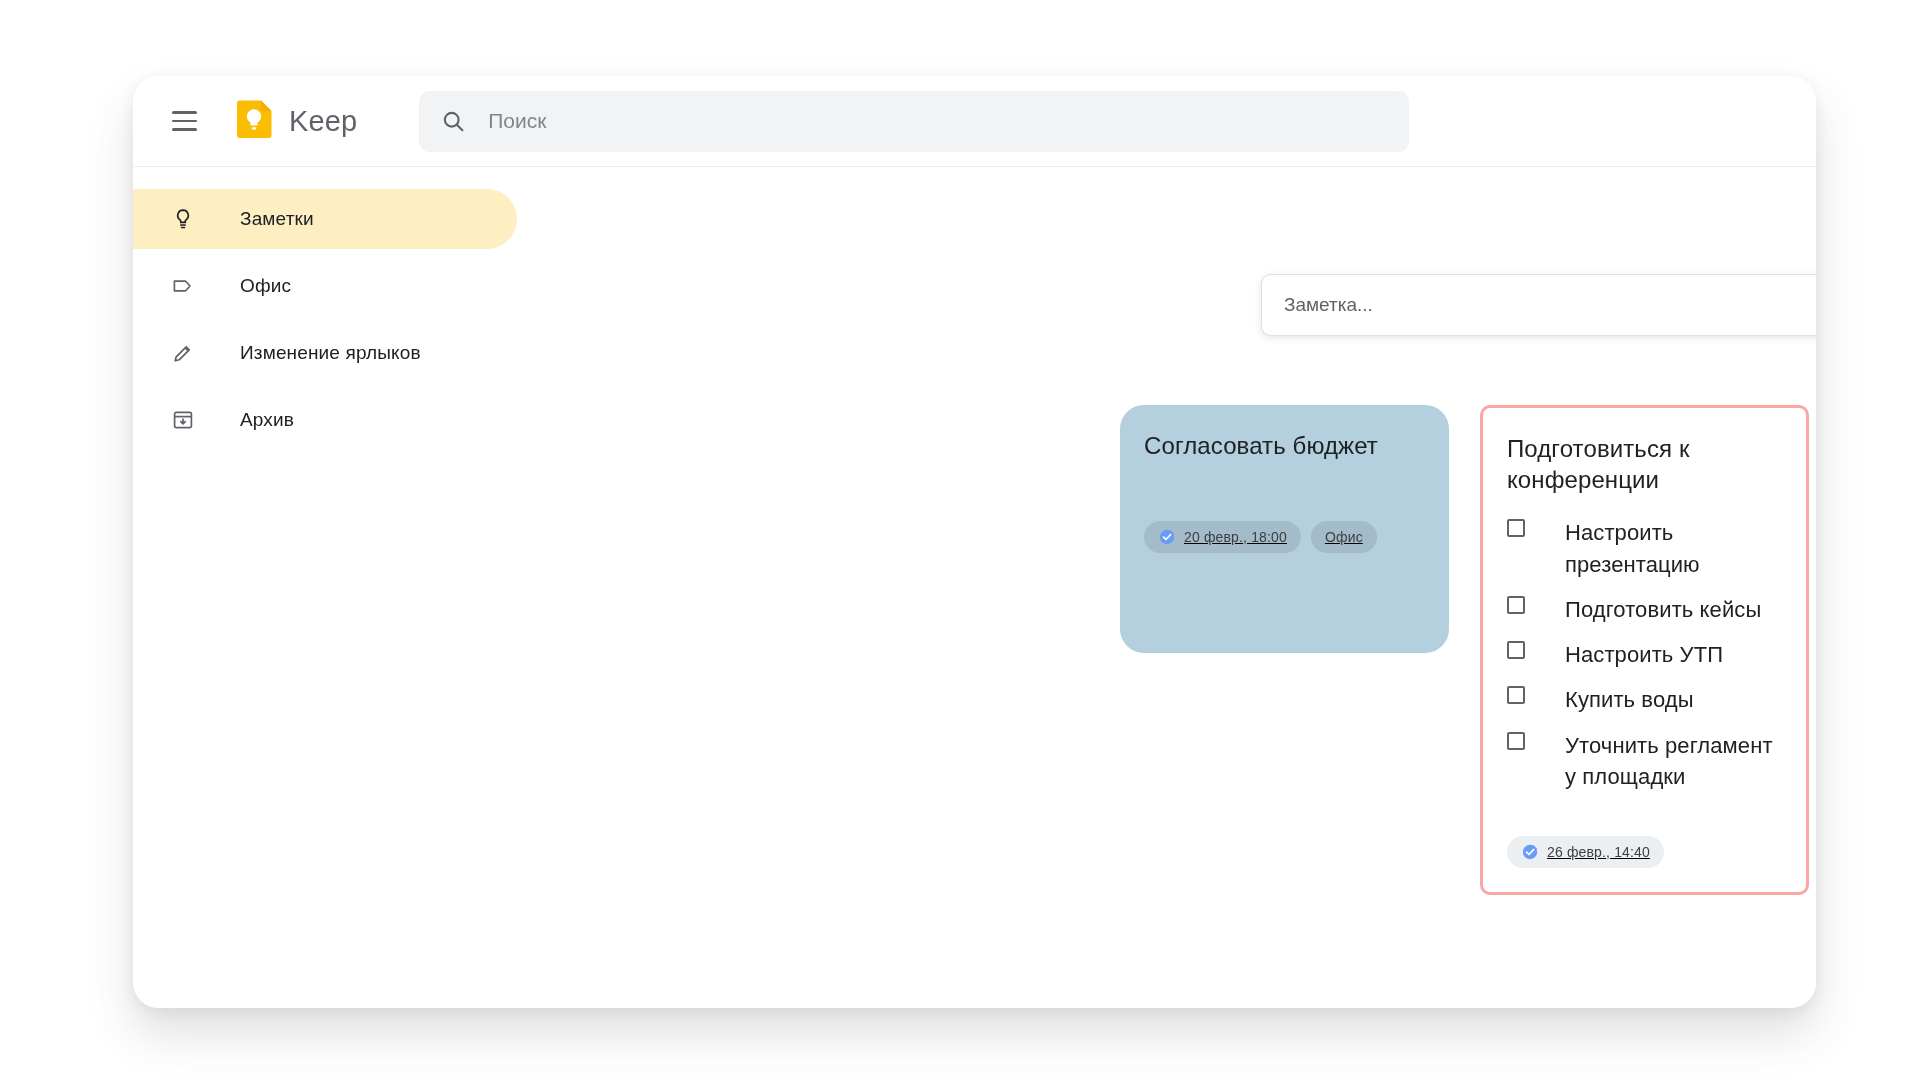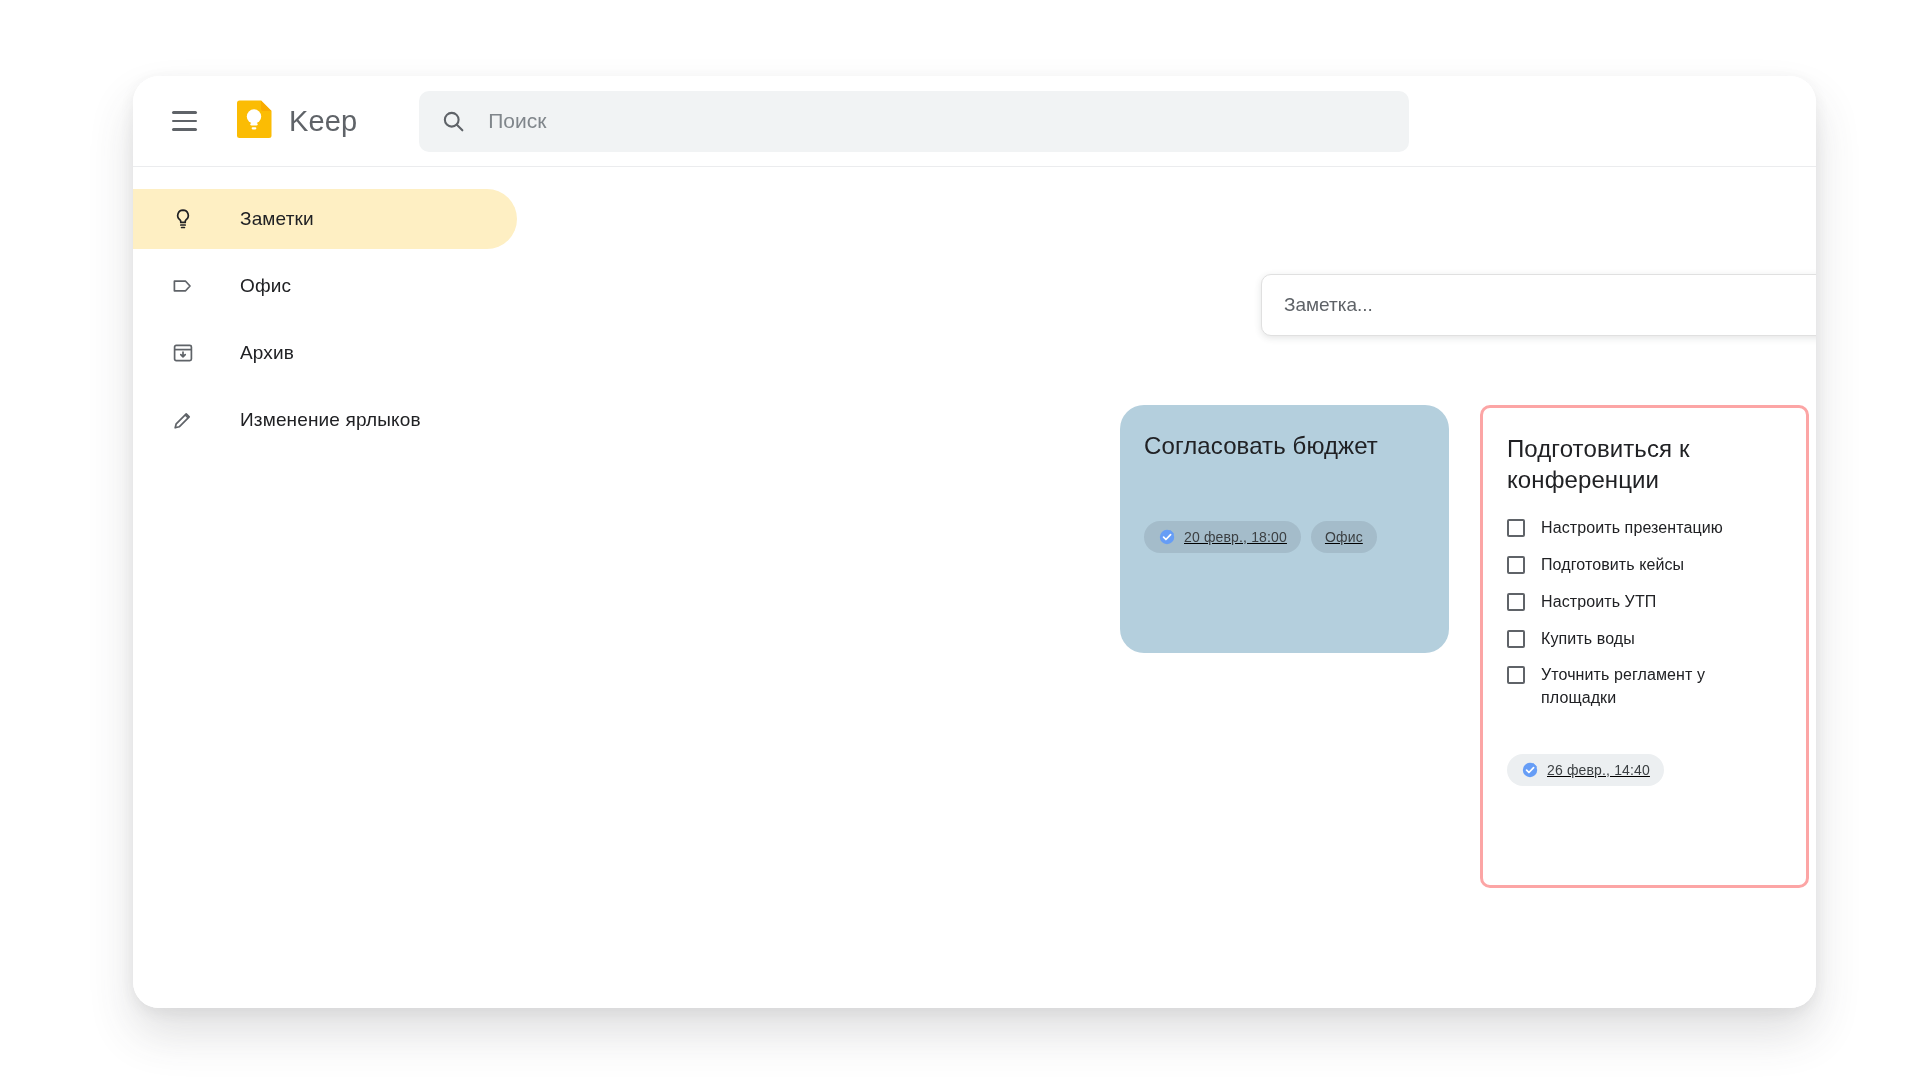--- a/index.html
+++ b/index.html
@@ -224,24 +224,25 @@
   }
   .checkbox {
     width: 18px;
     height: 18px;
     border: 2px solid #5f6368;
     border-radius: 2px;
     flex: 0 0 auto;
     margin-top: 2px;
   }
   .check-text {
-    font-size: 16px;
+    font-size: 22px;
     line-height: 1.42;
     color: #202124;
     letter-spacing: 0.1px;
+    margin-left: 24px;
   }
 
   .chips {
     display: flex;
     align-items: center;
     gap: 10px;
     flex-wrap: wrap;
     text-decoration: underline;
   }
   .note-card.blue   .chips { margin-top: 59px; }
@@ -323,36 +324,36 @@
           <svg width="24" height="24" viewBox="0 0 24 24" fill="none" stroke="#5f6368" stroke-width="1.7">
             <path d="M3.4 7.2h11.2l4.4 4.8-4.4 4.8H3.4z" stroke-linejoin="round"></path>
           </svg>
         </span>
         <span class="nav-label">Офис</span>
       </div>
 
       <div class="nav-item">
         <span class="nav-icon">
           <svg width="24" height="24" viewBox="0 0 24 24" fill="none" stroke="#5f6368" stroke-width="1.7">
+            <path d="M4.2 19.8l1-4 10-10 3 3-10 10z" stroke-linejoin="round"></path>
+            <line x1="14.2" y1="6.8" x2="17.2" y2="9.8"></line>
+          </svg>
+        </span>
+        <span class="nav-label">Изменение ярлыков</span>
+      </div>
+
+      <div class="nav-item">
+        <span class="nav-icon">
+          <svg width="24" height="24" viewBox="0 0 24 24" fill="none" stroke="#5f6368" stroke-width="1.7">
             <rect x="3.6" y="4.4" width="16.8" height="15.2" rx="1.6"></rect>
             <line x1="3.6" y1="8.6" x2="20.4" y2="8.6"></line>
             <path d="M12 11.2v4.6M9.8 13.6L12 15.8l2.2-2.2" stroke-linecap="round" stroke-linejoin="round"></path>
           </svg>
         </span>
         <span class="nav-label">Архив</span>
-      </div>
-
-      <div class="nav-item">
-        <span class="nav-icon">
-          <svg width="24" height="24" viewBox="0 0 24 24" fill="none" stroke="#5f6368" stroke-width="1.7">
-            <path d="M4.2 19.8l1-4 10-10 3 3-10 10z" stroke-linejoin="round"></path>
-            <line x1="14.2" y1="6.8" x2="17.2" y2="9.8"></line>
-          </svg>
-        </span>
-        <span class="nav-label">Изменение ярлыков</span>
       </div>
 
     </nav>
 
     <main class="main">
 
       <div class="composer">
         <span class="composer-placeholder">Заметка...</span>
 
       </div>

